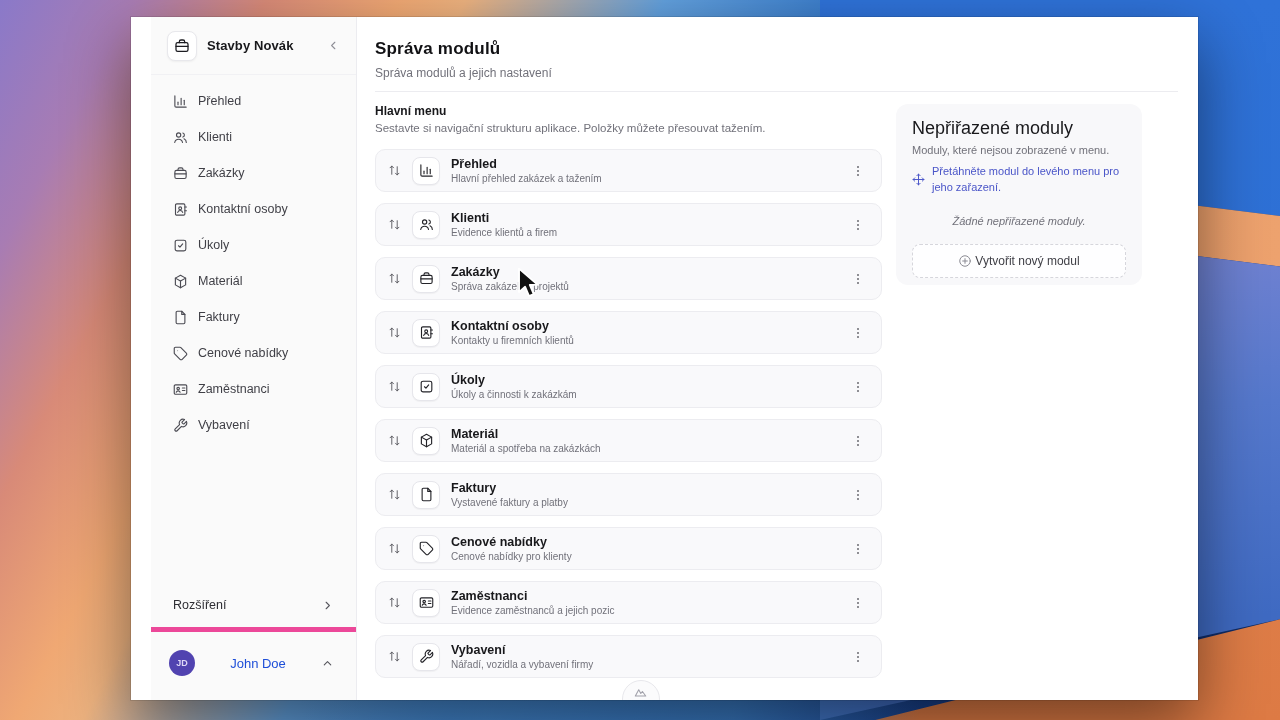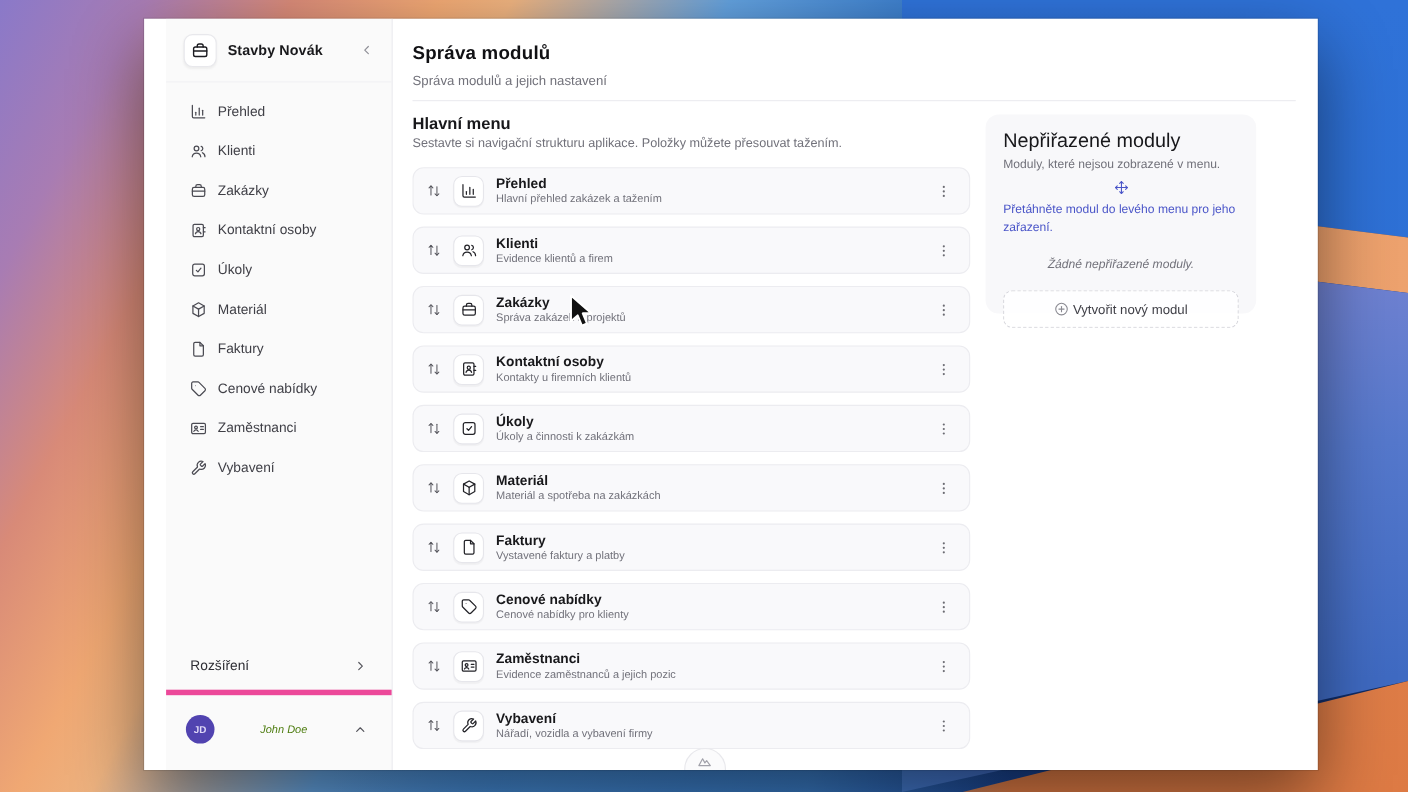--- a/index.html
+++ b/index.html
@@ -41,51 +41,51 @@
     color:#3f3f46; cursor:default; }
   .sb-item svg { width:15px; height:15px; color:#4b4b53; }
   .sb-item span { font-size:12.5px; }
   .sb-spacer { flex:1; }
   .sb-ext { height:44px; display:flex; align-items:center; justify-content:space-between; padding:0 22px 0 22px; color:#2d2d33; }
   .sb-ext span { font-size:12.5px; }
   .sb-ext svg { width:13px; height:13px; color:#55555c; }
   .sb-user { height:73px; border-top:5px solid #ec4899; display:flex; align-items:center; gap:9px; padding:0 22px 6px 18px;text-align:center; }
   .avatar { width:26px; height:26px; border-radius:50%; background:#5143b0; color:#ded7f6;
     display:flex; align-items:center; justify-content:center; font-size:9px; font-weight:700; }
-  .sb-user-name { flex:1; font-size:10px; color:#4d7c0f;font-style:italic; }
+  .sb-user-name { flex:1; font-size:13px; color:#1d4ed8; }
   .sb-user svg { width:13px; height:13px; color:#55555c; }
 
   
   .main { flex:1; padding:22px 20px 0 18px; position:relative; }
   .page-title { font-size:17px; font-weight:700; color:#111114; letter-spacing:.2px; }
   .page-subtitle { margin-top:7px; font-size:12px; color:#71717a; }
   .head-divider { margin-top:11px; border:none; border-top:1px solid #ececf0; }
   .content-row { display:flex; margin-top:12px; gap:14px; }
   .list-col { width:507px; min-width:507px; }
-  .section-title { font-size:15px; font-weight:700; color:#18181b; }
+  .section-title { font-size:12px; font-weight:700; color:#18181b; }
   .section-desc { margin-top:4px; font-size:11.5px; color:#71717a; }
   .module-list { margin-top:15px; }
   .module-card { height:43px; margin-bottom:11px; background:#f9f9fb; border:1px solid #ececf0; border-radius:10px;
     display:flex; align-items:center; padding:0 14px 0 12px; gap:11px; }
   .drag-handle { color:#55555c; display:flex; cursor:grab; }
   .drag-handle svg { width:13px; height:13px; }
   .module-icon-box { width:28px; height:28px; background:#fff; border:1px solid #e6e6eb; border-radius:8px;
     display:flex; align-items:center; justify-content:center; color:#232328; box-shadow:0 1px 1px rgba(0,0,0,.04); }
   .module-icon-box svg { width:15px; height:15px; }
   .module-text { flex:1; display:flex; flex-direction:column; gap:2px; }
   .module-title { font-size:12.5px; font-weight:700; color:#18181b; }
   .module-desc { font-size:10px; color:#71717a; }
   .card-menu { color:#6b6b72; display:flex; cursor:pointer; padding:2px; }
   .card-menu svg { width:14px; height:14px; }
 
   
   .panel { width:246px; min-width:246px; background:#f8f8fa; border-radius:12px; padding:14px 16px; height:181px; }
   .panel-title { font-size:18px; font-weight:400; color:#18181b; }
   .panel-sub { margin-top:5px; font-size:11px; color:#71717a; }
-  .panel-hint { margin-top:8px; display:flex; gap:7px; align-items:center; color:var(--accent);flex-direction:column; }
+  .panel-hint { margin-top:8px; display:flex; gap:7px; align-items:center; color:var(--accent); }
   .panel-hint svg { width:13px; height:13px; min-width:13px; }
   .panel-hint span { font-size:11px; line-height:1.45; }
   .panel-empty { margin:19px 0 17px; text-align:center; font-size:11px; font-style:italic; color:#71717a; }
   .create-btn { width:100%; height:34px; background:rgba(255,255,255,.85); border:1px dashed #d6d6dc; border-radius:8px;
     display:flex; align-items:center; justify-content:center; gap:3px; color:#3f3f46; cursor:pointer; }
   .create-btn svg { width:14px; height:14px; color:#8a8a92; }
   .create-btn span { font-size:12px; font-weight:500; }
 
   
   .mountain-badge { position:absolute; left:491px; bottom:-18px; width:38px; height:38px; border-radius:50%;

